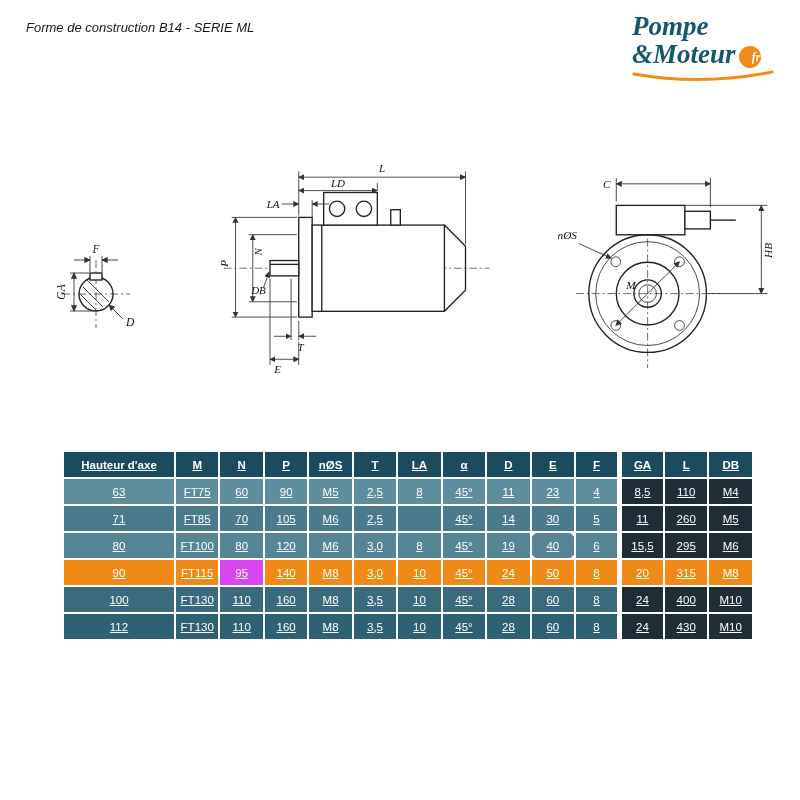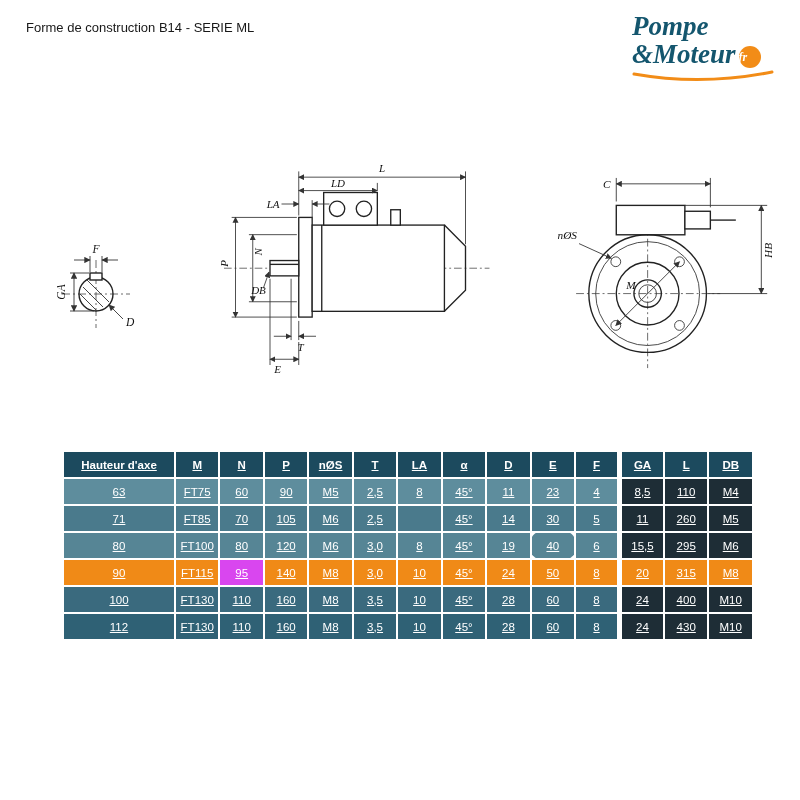--- a/index.html
+++ b/index.html
@@ -1,26 +1,26 @@
 <!DOCTYPE html>
 <html><head>
 <meta charset="utf-8">
 <style>
   * { margin:0; padding:0; box-sizing:border-box; }
   html,body { width:800px; height:800px; }
   body { background:#ffffff; font-family:"Liberation Sans", sans-serif; position:relative; overflow:hidden; }
 
   .page-header { position:absolute; top:16px; left:26px; }
   .title { font-size:19px; font-weight:bold; letter-spacing:.4px; color:#0c0c0c; }
-  .subtitle { font-size:13px; margin-top:4px; color:#181818; }
+  .subtitle { font-size:13px; margin-top:4px; color:#181818;font-style:italic; }
 
   .logo { position:absolute; top:12px; right:26px; font-family:"Liberation Serif", serif; font-style:italic; font-weight:bold; color:#14566e; text-align:left; }
   .logo-l1 { font-size:27px; line-height:1.05; }
   .logo-l2 { font-size:27px; line-height:1.05; white-space:nowrap; }
-  .logo-fr { display:inline-block; width:22px; height:22px; border-radius:50%; background:#f28c17; color:#fff; font-size:12px; font-style:italic; text-align:left; line-height:22px; margin-left:3px; vertical-align:2px; }
+  .logo-fr { display:inline-block; width:22px; height:22px; border-radius:50%; background:#f28c17; color:#fff; font-size:12px; font-style:italic; text-align:right; line-height:22px; margin-left:3px; vertical-align:2px; }
   .logo-swoosh { display:block; margin-top:1px; }
 
   svg.drawing { position:absolute; overflow:visible; }
   #svg-shaft  { left:28px;  top:232px; }
   #svg-side   { left:178px; top:158px; }
   #svg-flange { left:532px; top:168px; }
 
   .obj { fill:none; stroke:#222; stroke-width:1.4; }
   .objf { fill:#ffffff; stroke:#222; stroke-width:1.4; }
   .thin { fill:none; stroke:#333; stroke-width:0.9; }

